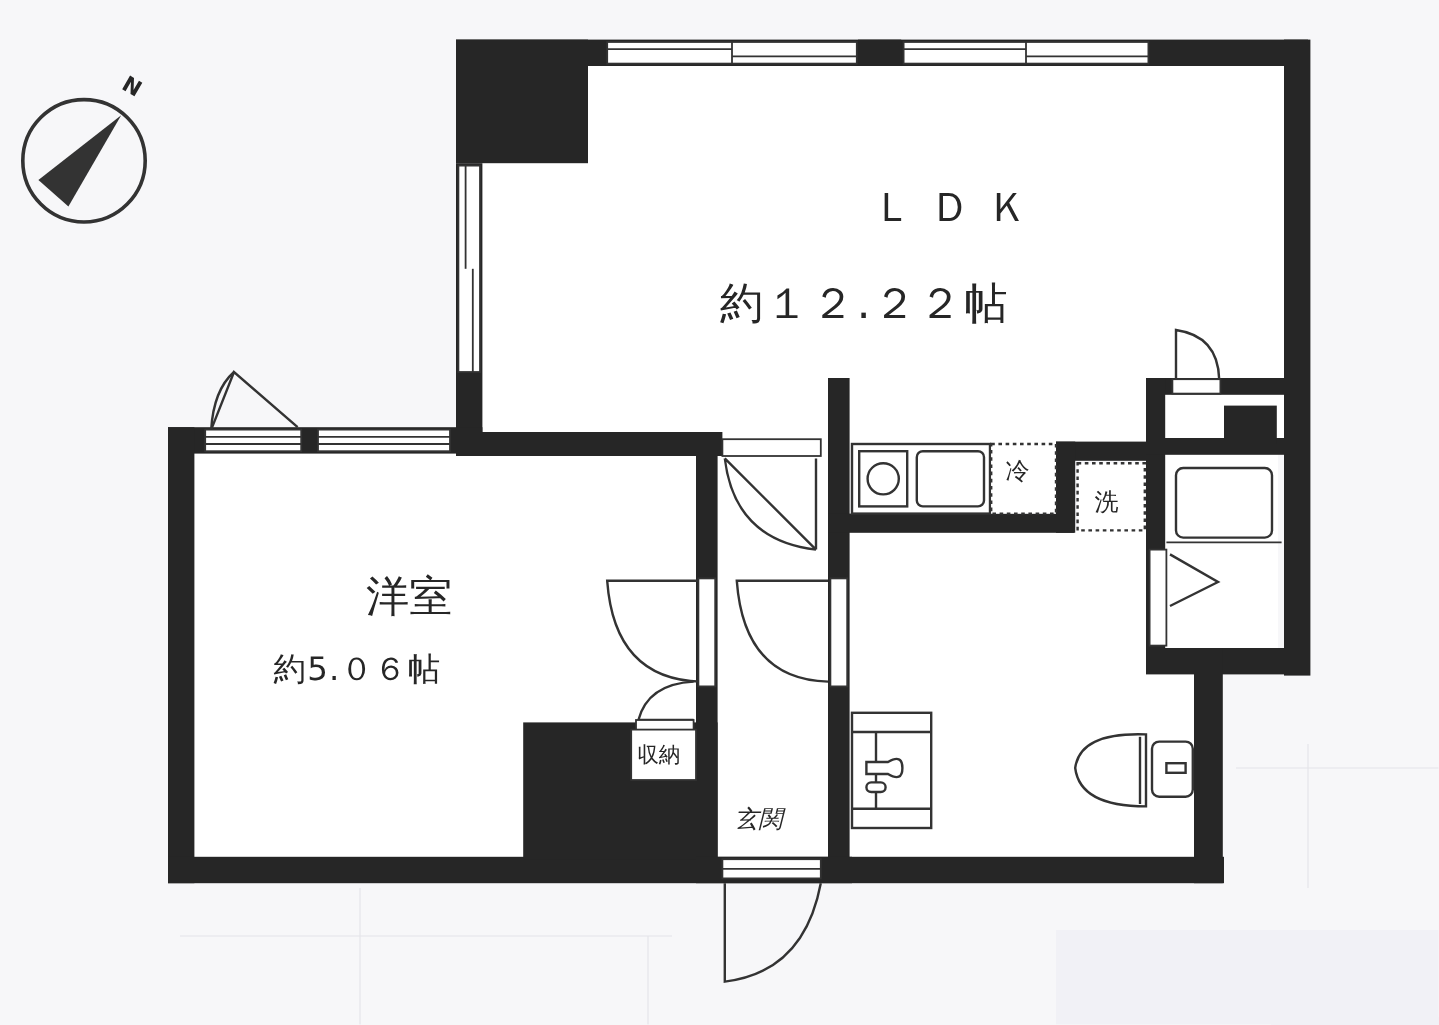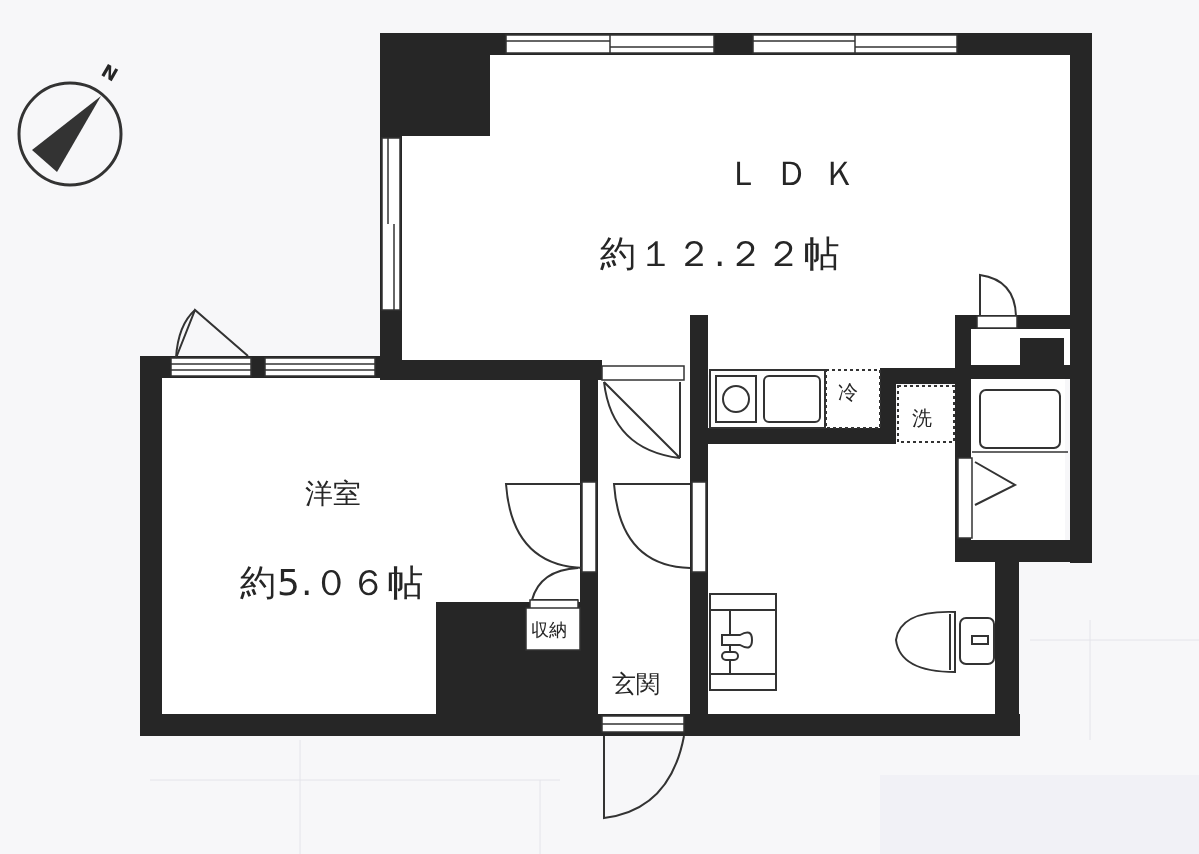--- a/index.html
+++ b/index.html
@@ -1,23 +1,23 @@
 <!DOCTYPE html>
 <html><head>
 <meta charset="utf-8">
 <style>
   html, body { margin:0; padding:0; background:#f6f6f8; }
   #wrap { position:relative; width:1199px; height:854px; overflow:hidden; background:#f7f7f9; }
   svg { position:absolute; left:0; top:0; }
   .label { position:absolute; font-family:"DejaVu Sans", sans-serif; color:#262626; white-space:nowrap; line-height:1; }
   .ldk-title { left:684px; top:156px; font-size:34px; letter-spacing:14px;margin-left:43px; }
   .ldk-area  { left:600px; top:236px; font-size:36px; letter-spacing:2px; }
-  .west-title { left:305px; top:480px; font-size:28px; }
-  .west-area  { left:240px; top:545px; font-size:36px; letter-spacing:1px;margin-top:20px; }
-  .genkan { left:612px; top:672px; font-size:24px; }
+  .west-title { left:305px; top:480px; font-size:36px; }
+  .west-area  { left:228px; top:545px; font-size:27px; letter-spacing:1px; }
+  .genkan { left:612px; top:672px; font-size:20px;font-style:italic; }
   .storage { left:531px; top:621px; font-size:18px; }
   .fridge { left:838px; top:382px; font-size:20px; }
   .washer { left:912px; top:408px; font-size:20px; }
   .compass-n { left:102px; top:64px; font-size:18px; font-weight:bold; transform:rotate(30deg); }
 </style>
 </head>
 <body>
 
 <div id="wrap">
   <svg width="1199" height="854" viewBox="0 0 1199 854">

